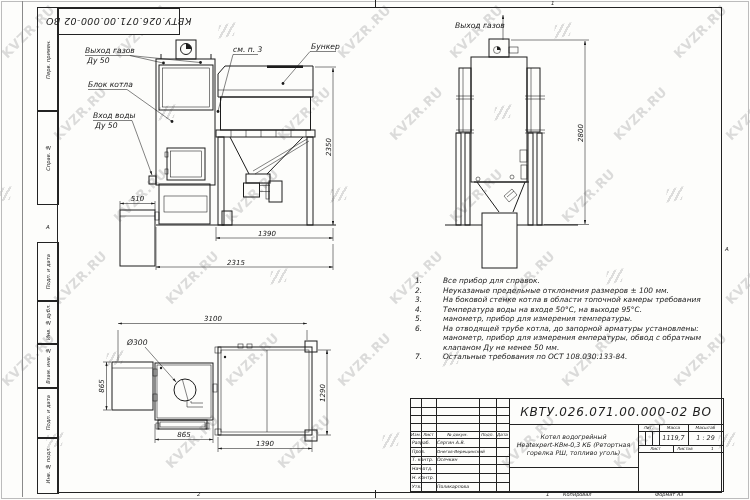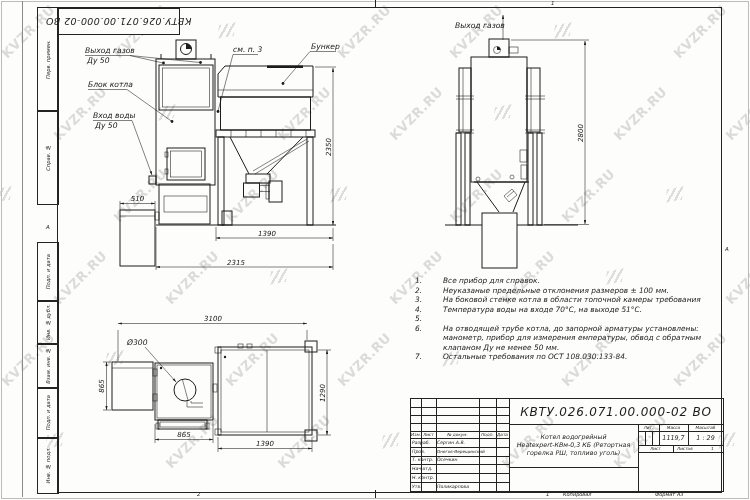--- a/index.html
+++ b/index.html
@@ -324,26 +324,27 @@
   </div>
   <div class="note-row">
     <div class="note-n">3.</div>
     <div class="note-t">
       <div>На боковой стенке котла в области топочной камеры требования</div>
     </div>
   </div>
   <div class="note-row">
     <div class="note-n">4.</div>
     <div class="note-t">
-        <div>Температура воды на входе 70°С, на выходе 51°С.</div>
+        <div>Температура воды на входе 50°С, на выходе 95°С.</div>
       </div>
   </div>
   <div class="note-row">
     <div class="note-n">5.</div>
     <div class="note-t">
+      <div>манометр, прибор для измерения температуры.</div>
     </div>
   </div>
   <div class="note-row">
     <div class="note-n">6.</div>
     <div class="note-t">
       <div>На отводящей трубе котла, до запорной арматуры установлены:</div>
       <div>манометр, прибор для измерения емпературы, обвод с обратным</div>
       <div>клапаном Ду не менее 50 мм.</div>
     </div>
   </div>

